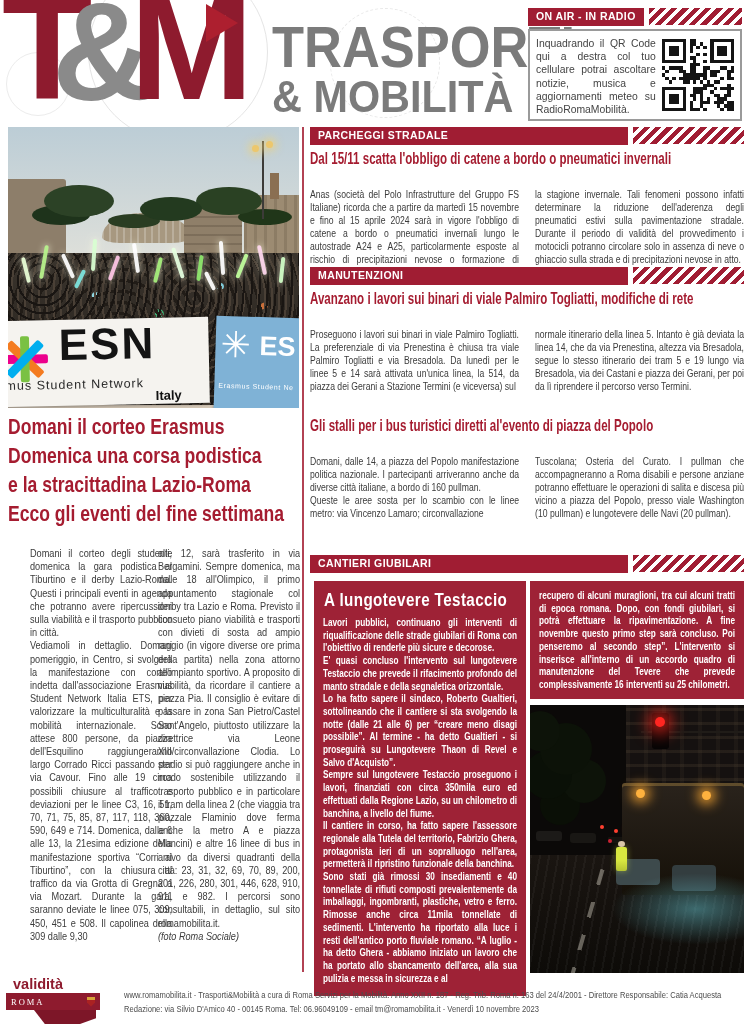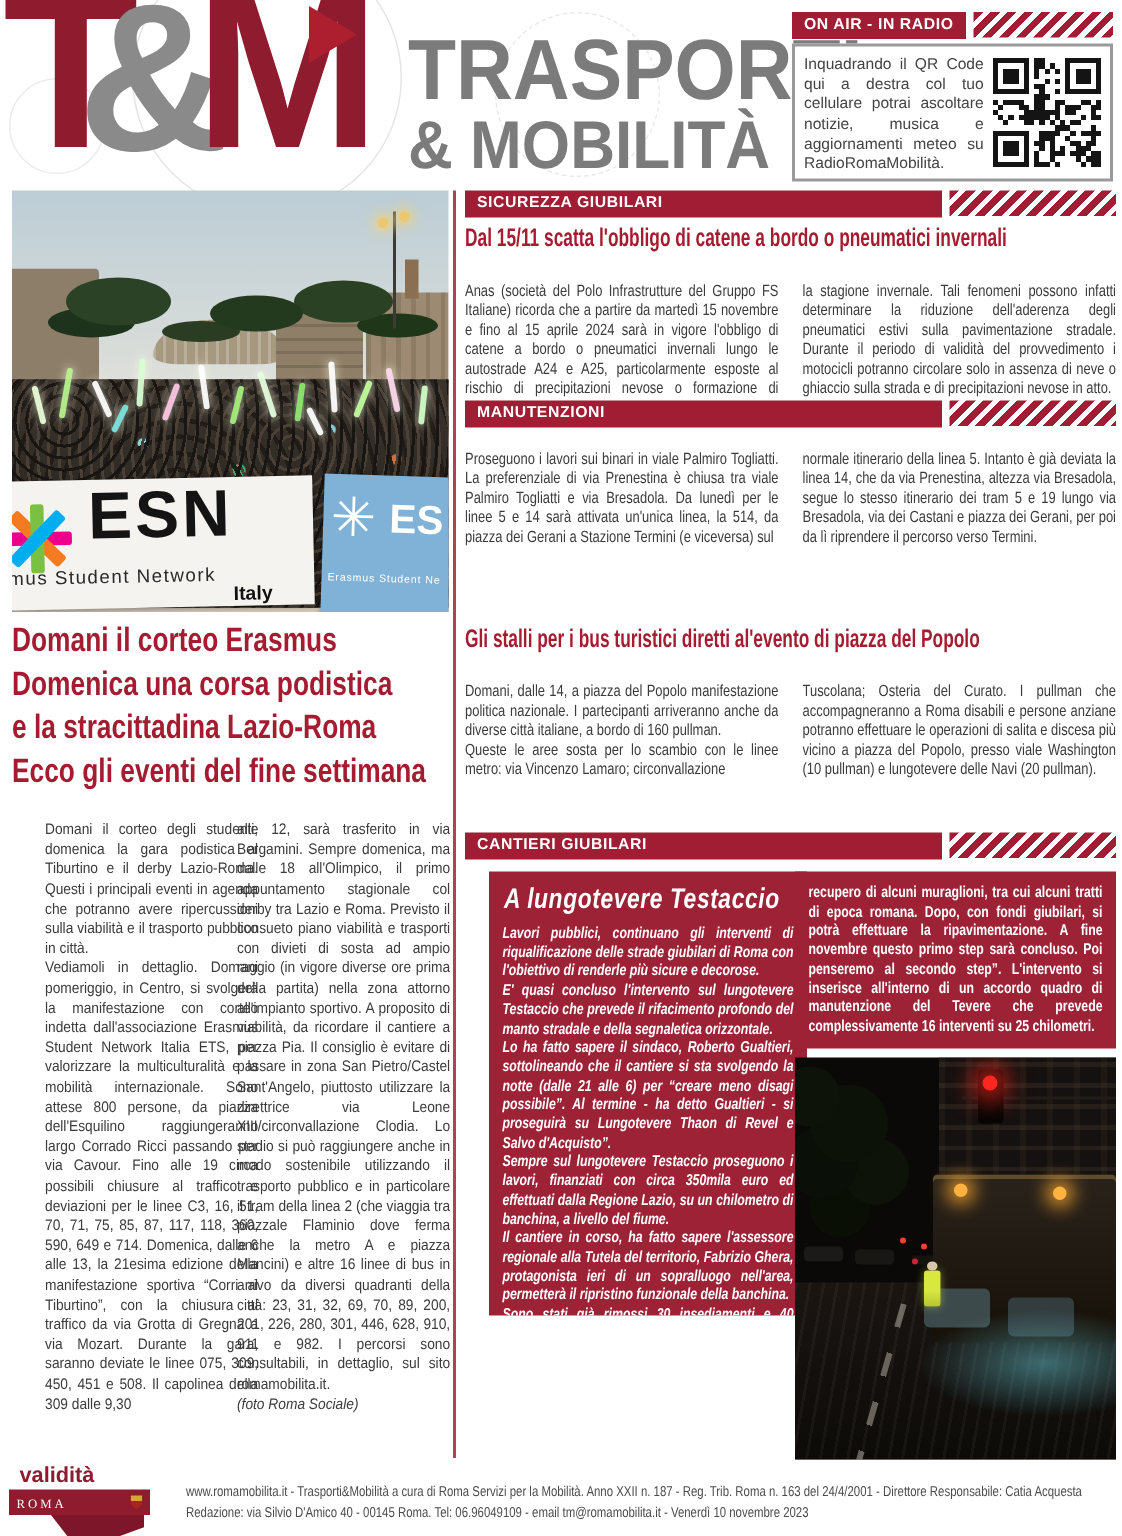--- a/index.html
+++ b/index.html
@@ -114,21 +114,21 @@
   .sec-headline { margin-top:4px; color:#A51C30; font-weight:bold; font-size:17px;
                   line-height:22px; white-space:nowrap; overflow:visible; height:24px; }
   .sec-cols { display:flex; gap:16px; margin-top:16px; }
   .sec-col { width:210px; overflow:hidden; }
   #s1 .sec-col { height:86px; } #s2 .sec-col { height:82px; } #s3 .sec-col { height:86px; }
   .sec-text { font-size:10.8px; line-height:13px; color:#3b3b3b; text-align:justify;
               hyphens:auto; -webkit-hyphens:auto; white-space:pre-line; }
 
   
   .redbox { position:absolute; background:#9E2236; color:#fff; overflow:hidden; padding:8px 9px; }
-  #box-left  { left:326px; top:581px; width:212px; height:296px;font-style:italic; }
+  #box-left  { left:314px; top:581px; width:212px; height:415px; }
   #box-right { left:530px; top:581px; width:214px; height:118px; }
   .box-title { font-size:19px; font-weight:bold; letter-spacing:.5px; white-space:nowrap;
                margin:0 0 5px 1px; transform:scaleX(.8); transform-origin:0 0; width:125%; }
   .box-text { font-size:10.5px; font-weight:bold; line-height:12.7px; text-align:justify;
               hyphens:auto; -webkit-hyphens:auto; }
   .box-text p { margin:0; }
 
   
   #photo-night { position:absolute; left:530px; top:705px; width:214px; height:268px;
                  background:#0b0908; overflow:hidden; }
@@ -397,41 +397,44 @@
 </div>
 <div id="main-col2" class="main-col">
   <div class="cx90">
     <div class="body-text">alle 12, sarà trasferito in via Bergamini. Sempre domenica, ma dalle 18 all'Olimpico, il primo appuntamento stagionale col derby tra Lazio e Roma. Previsto il consueto piano viabilità e trasporti con divieti di sosta ad ampio raggio (in vigore diverse ore prima della partita) nella zona attorno all'impianto sportivo. A proposito di viabilità, da ricordare il cantiere a piazza Pia. Il consiglio è evitare di passare in zona San Pietro/Castel Sant'Angelo, piuttosto utilizzare la direttrice via Leone XIII/circonvallazione Clodia. Lo stadio si può raggiungere anche in modo sostenibile utilizzando il trasporto pubblico e in particolare il tram della linea 2 (che viaggia tra piazzale Flaminio dove ferma anche la metro A e piazza Mancini) e altre 16 linee di bus in arrivo da diversi quadranti della città: 23, 31, 32, 69, 70, 89, 200, 201, 226, 280, 301, 446, 628, 910, 911 e 982. I percorsi sono consultabili, in dettaglio, sul sito romamobilita.it.</div>
     <div class="credit">(foto Roma Sociale)</div>
   </div>
 </div>
 
 <div id="s1" class="section">
   <div class="bar-row">
-    <div class="tag" style="width:318px">SICUREZZA GIUBILARI</div>
+    <div class="tag" style="width:318px">PARCHEGGI STRADALE</div>
     <div class="stripes"></div>
   </div>
   <div class="sec-headline">
       <div class="cx68">Dal 15/11 scatta l'obbligo di catene a bordo o pneumatici invernali</div>
     </div>
   <div class="sec-cols">
     <div class="sec-col">
         <div class="sec-text cx80">Anas (società del Polo Infrastrutture del Gruppo FS Italiane) ricorda che a partire da martedì 15 novembre e fino al 15 aprile 2024 sarà in vigore l'obbligo di catene a bordo o pneumatici invernali lungo le autostrade A24 e A25, particolarmente esposte al rischio di precipitazioni nevose o formazione di ghiaccio durante</div>
       </div>
     <div class="sec-col">
         <div class="sec-text cx80">la stagione invernale. Tali fenomeni possono infatti determinare la riduzione dell'aderenza degli pneumatici estivi sulla pavimentazione stradale. Durante il periodo di validità del provvedimento i motocicli potranno circolare solo in assenza di neve o ghiaccio sulla strada e di precipitazioni nevose in atto.</div>
       </div>
   </div>
 </div>
 
 <div id="s2" class="section">
   <div class="bar-row">
     <div class="tag" style="width:318px">MANUTENZIONI</div>
     <div class="stripes"></div>
   </div>
+  <div class="sec-headline">
+      <div class="cx68">Avanzano i lavori sui binari di viale Palmiro Togliatti, modifiche di rete</div>
+    </div>
   <div class="sec-cols">
     <div class="sec-col">
         <div class="sec-text cx80">Proseguono i lavori sui binari in viale Palmiro Togliatti. La preferenziale di via Prenestina è chiusa tra viale Palmiro Togliatti e via Bresadola. Da lunedì per le linee 5 e 14 sarà attivata un'unica linea, la 514, da piazza dei Gerani a Stazione Termini (e viceversa) sul</div>
       </div>
     <div class="sec-col">
         <div class="sec-text cx80">normale itinerario della linea 5. Intanto è già deviata la linea 14, che da via Prenestina, altezza via Bresadola, segue lo stesso itinerario dei tram 5 e 19 lungo via Bresadola, via dei Castani e piazza dei Gerani, per poi da lì riprendere il percorso verso Termini.</div>
       </div>
   </div>
 </div>
 

